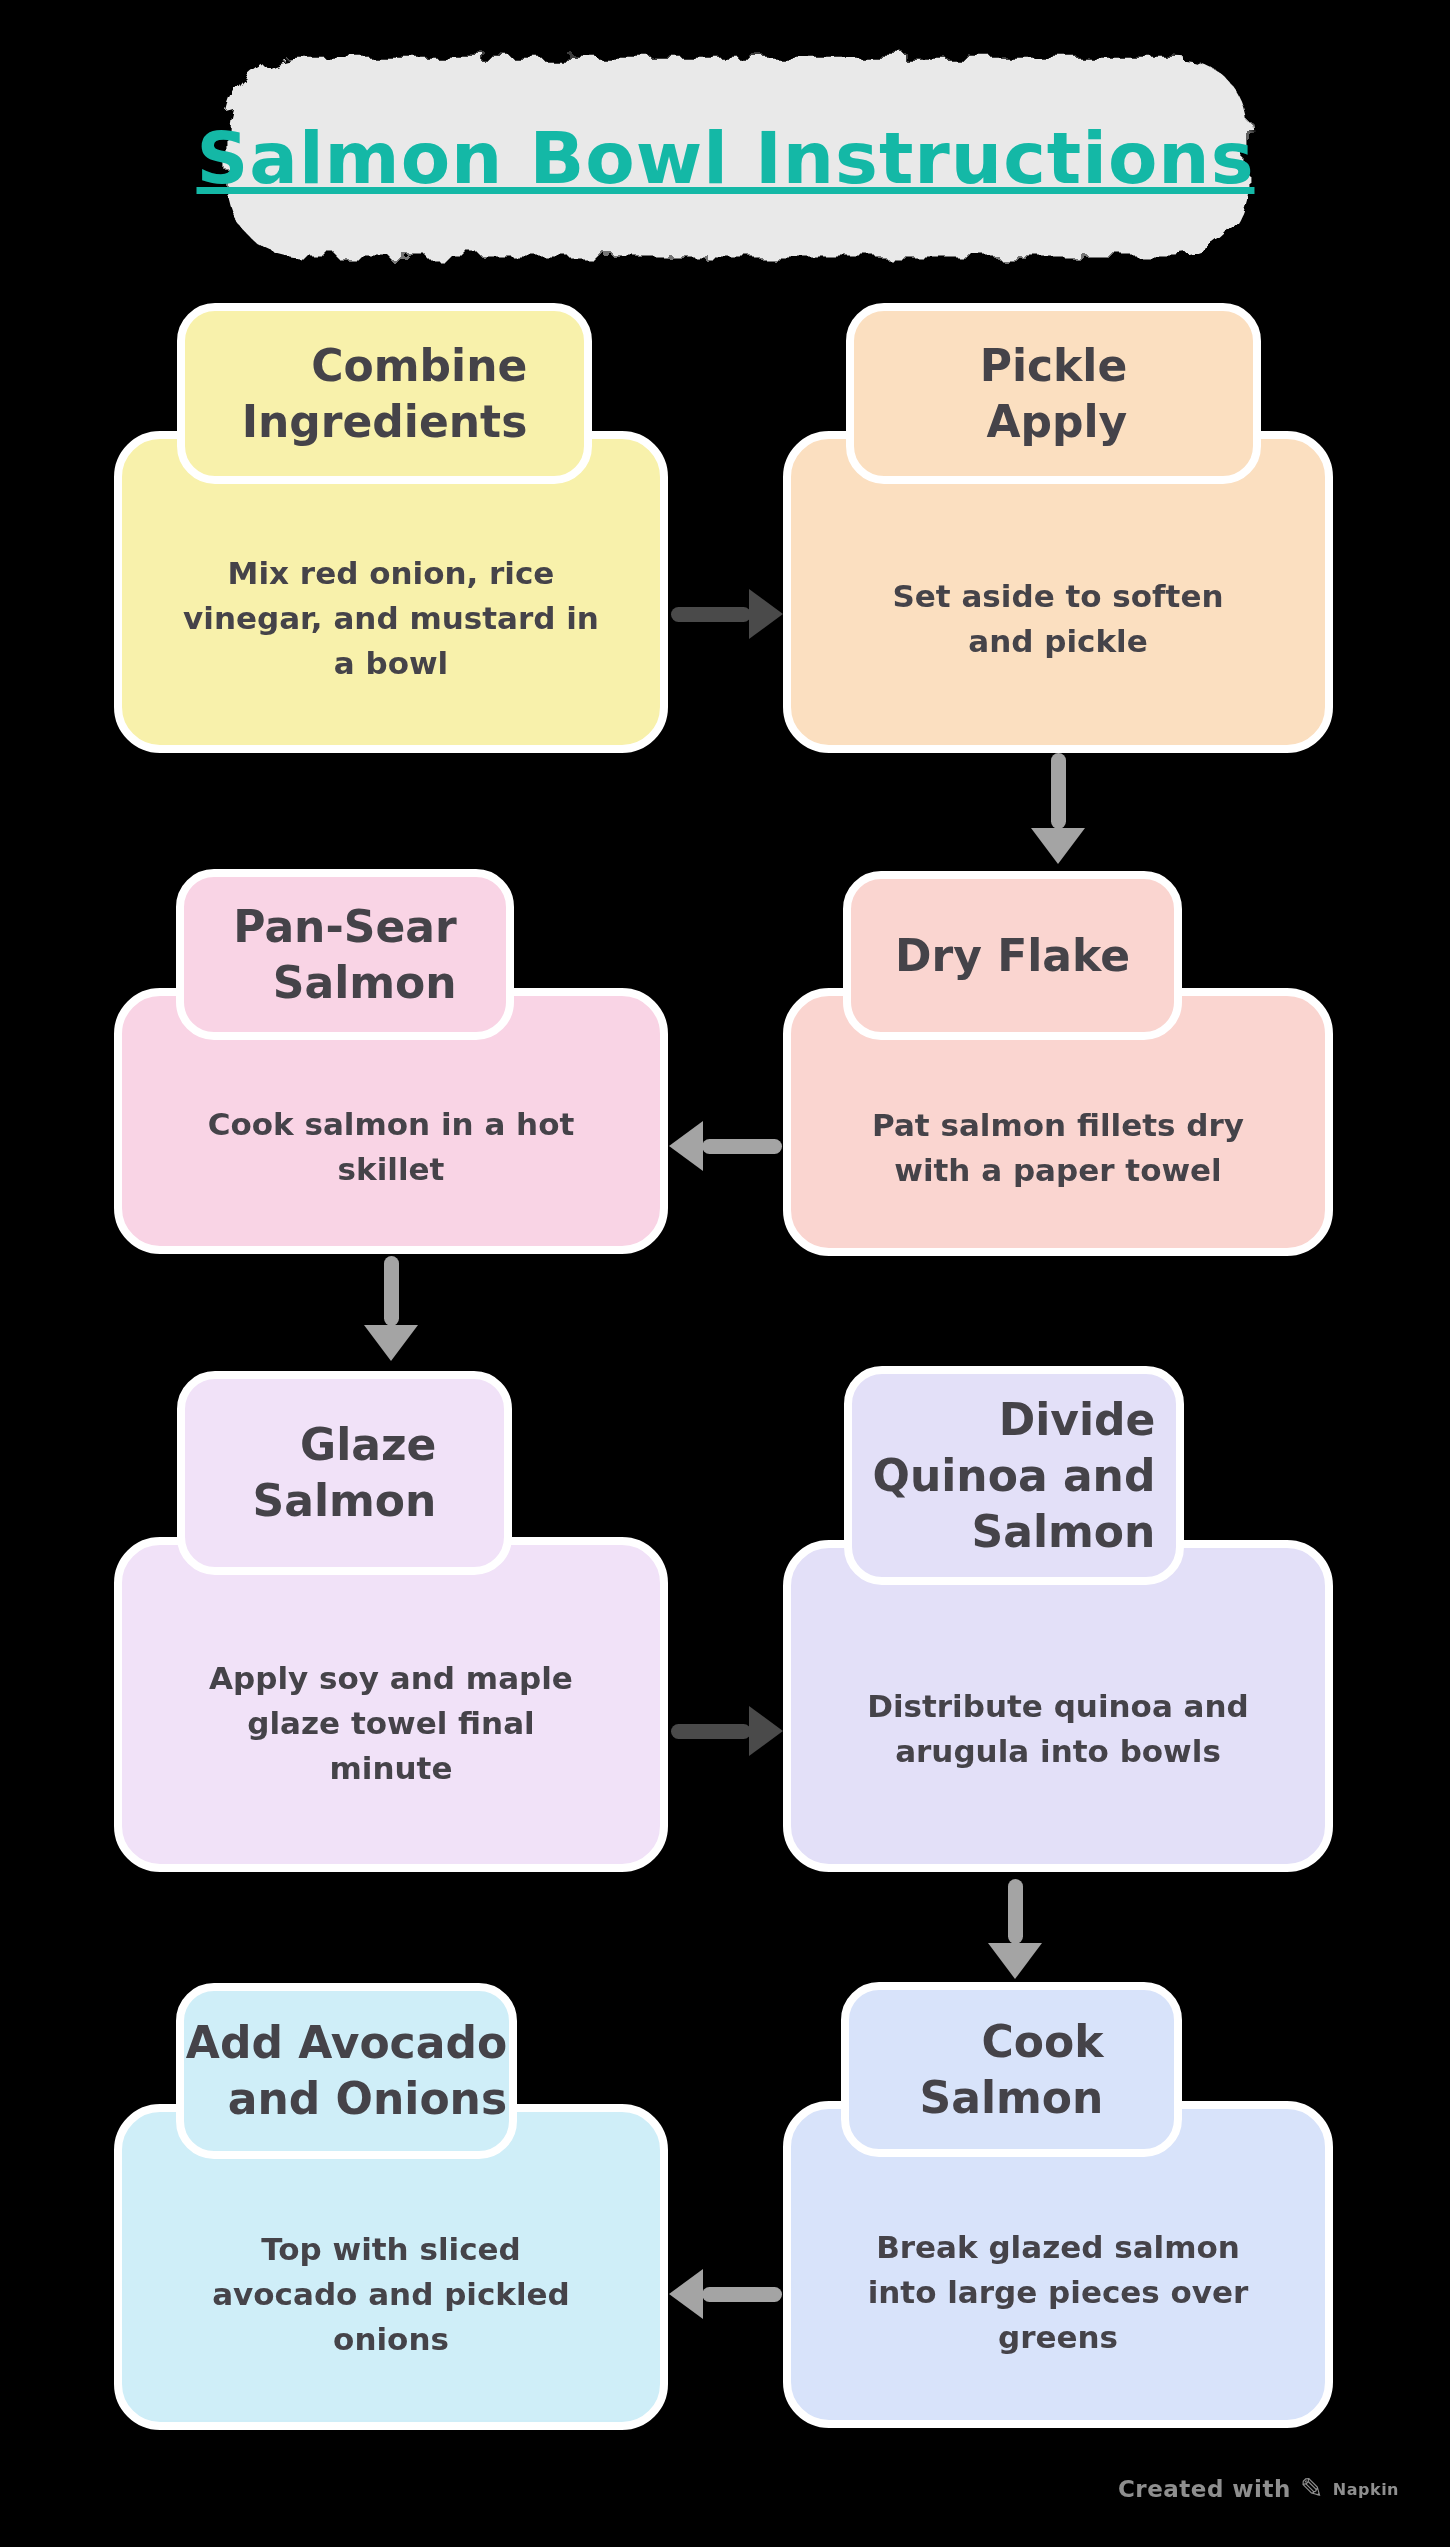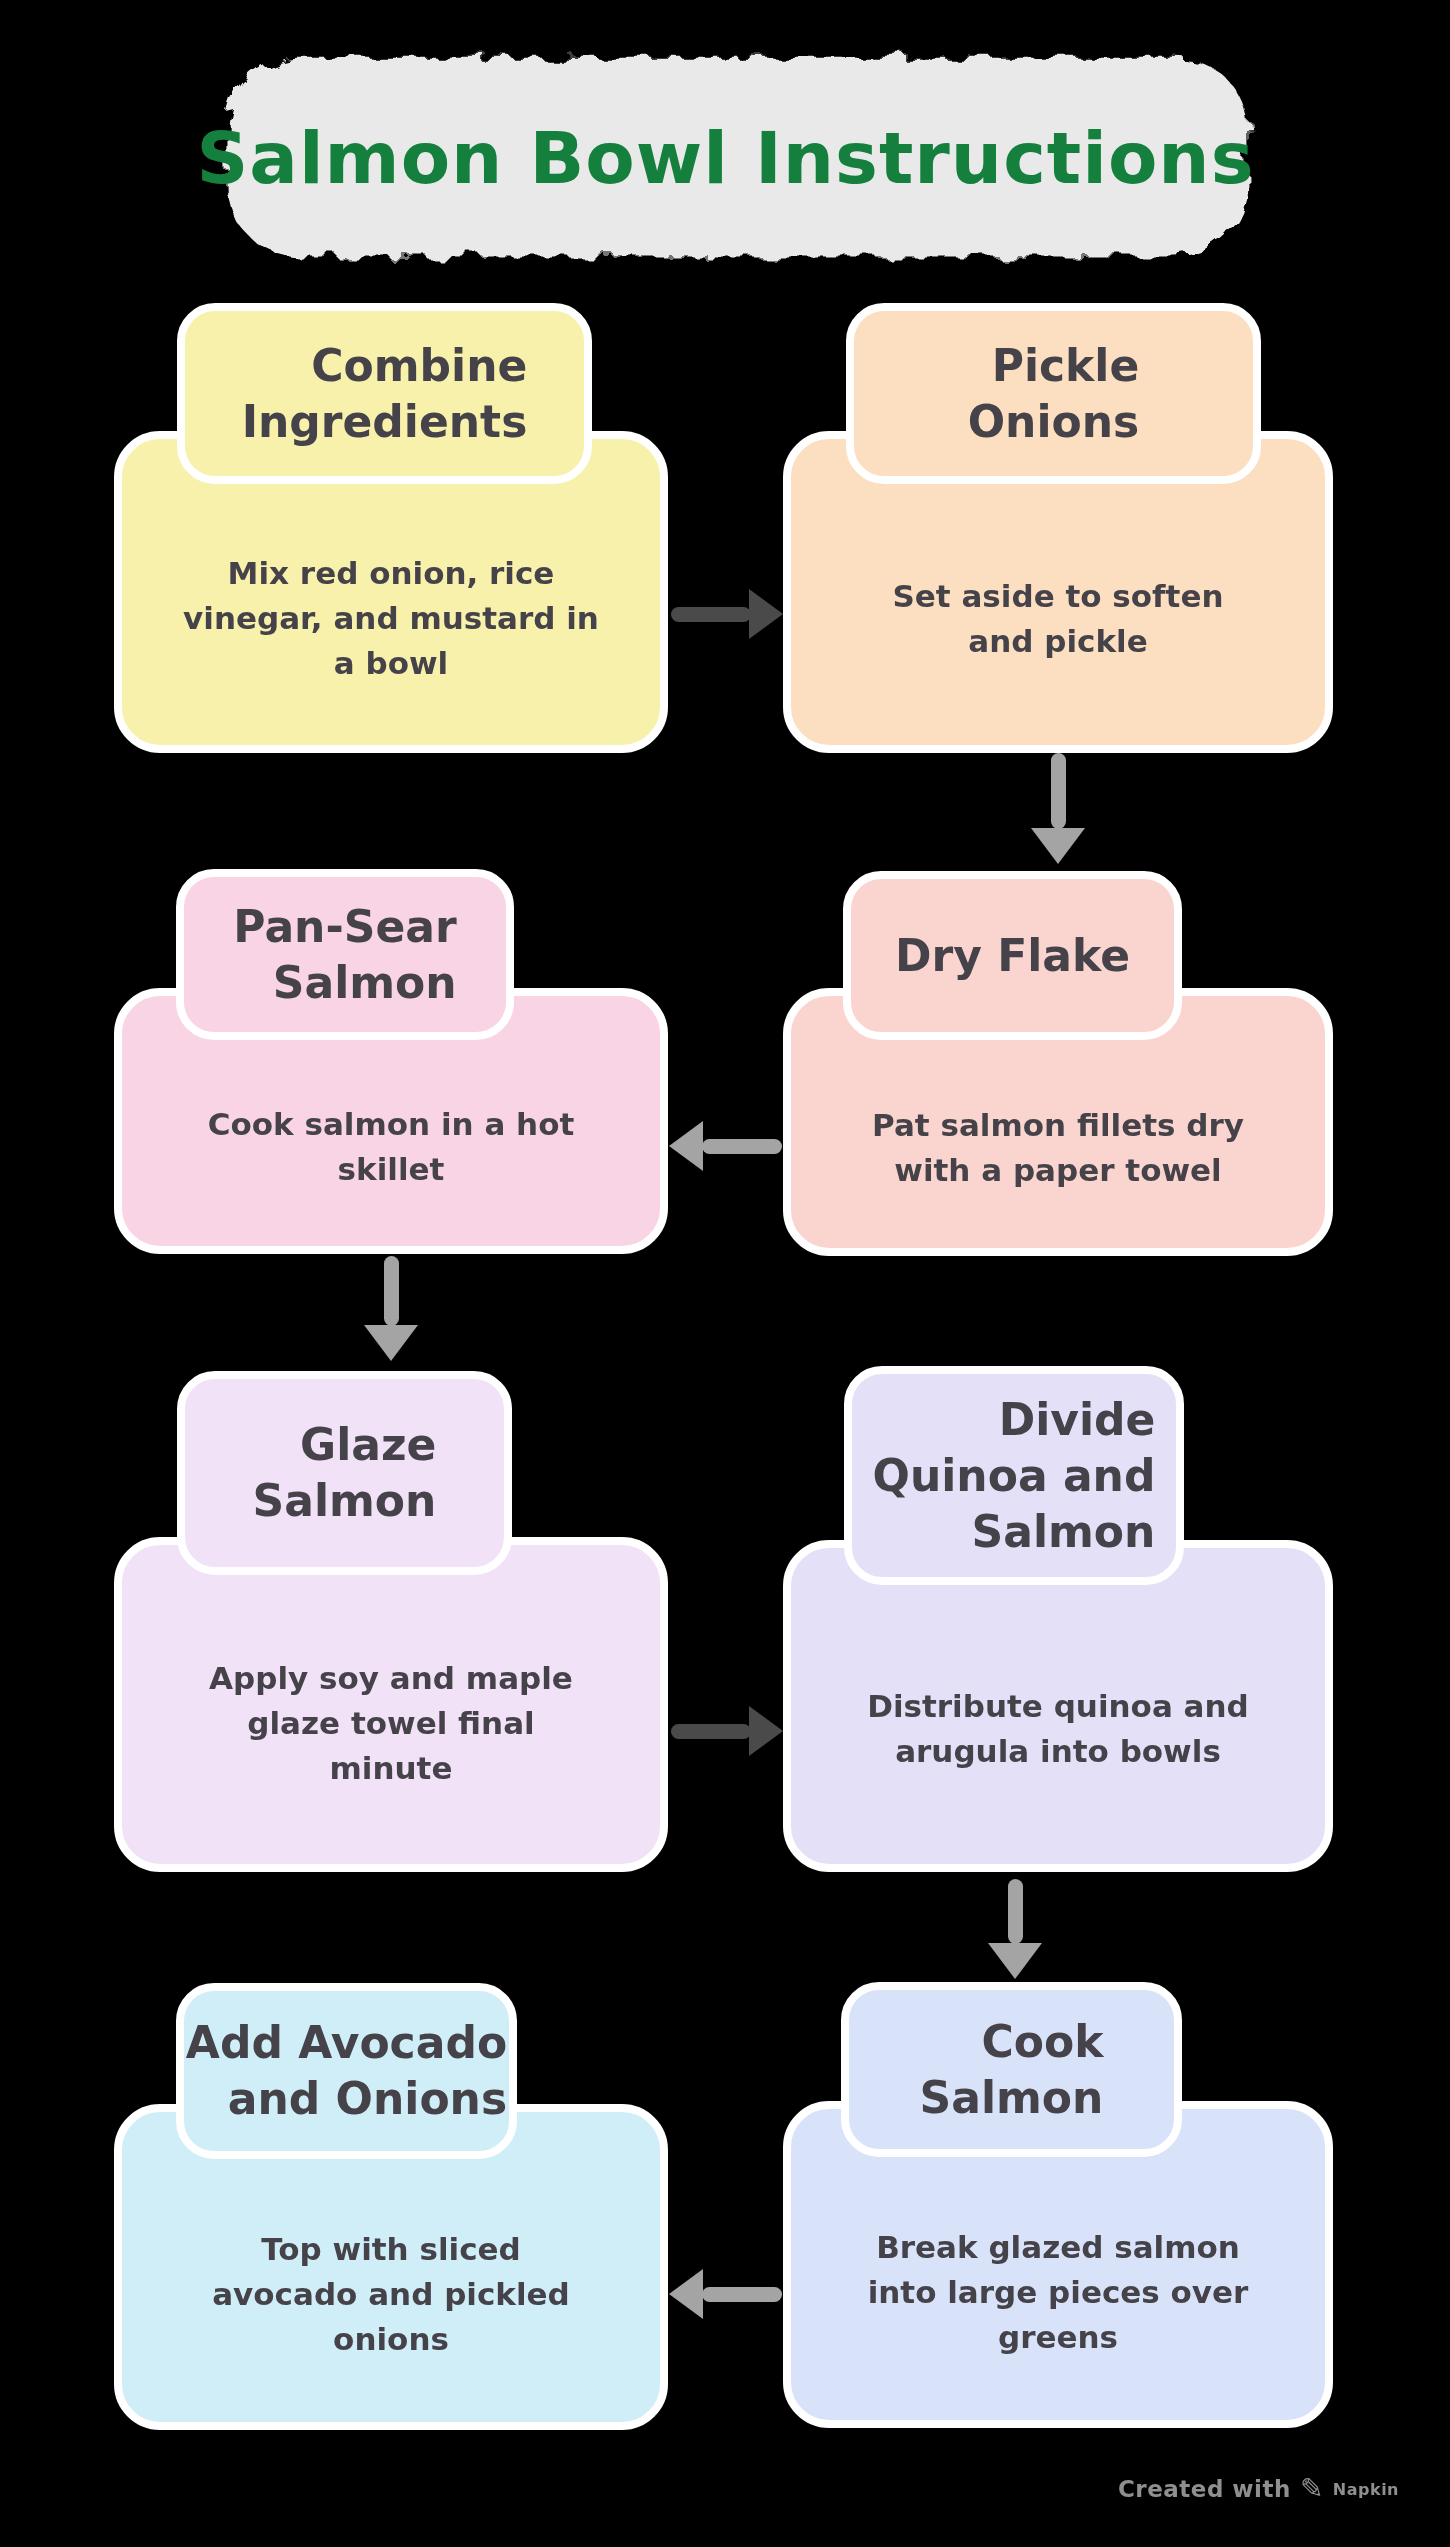--- a/index.html
+++ b/index.html
@@ -5,21 +5,21 @@
   html,body{margin:0;padding:0;background:#000;}
   #page{
     position:relative;width:1451px;height:2547px;background:#000;overflow:hidden;
     font-family:"DejaVu Sans","Liberation Sans",sans-serif;
   }
   
   #title-blob-svg{position:absolute;left:0;top:0;}
   #main-title{
     position:absolute;left:0;top:58px;width:1451px;height:199px;
     display:flex;align-items:center;justify-content:center;
-    font-size:72px;font-weight:bold;color:#15803d;letter-spacing:1px;
+    font-size:72px;font-weight:bold;color:#14b8a6;letter-spacing:1px;text-decoration:underline;
   }
   
   .node{position:absolute;left:0;top:0;}
   .node .body{
     position:absolute;box-sizing:border-box;
     left:var(--bx);top:var(--by);width:var(--bw);height:var(--bh);
     background:var(--fill);border:8px solid #fff;border-radius:46px;
   }
   .node .tab{
     position:absolute;box-sizing:border-box;
@@ -91,21 +91,21 @@
     </div>
     <div class="desc">Mix red onion, rice
 vinegar, and mustard in
 a bowl</div>
   </div>
 
   <div class="node" style="--tx: 846px; --ty: 303px; --tw: 415px; --th: 181px; --bx: 783px; --by: 431px; --bw: 550px; --bh: 322px; --fill: #fbdfc0;">
     <div class="body"></div>
     <div class="tab">
       <div class="tab-title">Pickle
-Onions</div>
+Apply</div>
     </div>
     <div class="desc">Set aside to soften
 and pickle</div>
   </div>
 
   <div class="node" style="--tx: 176px; --ty: 869px; --tw: 338px; --th: 171px; --bx: 114px; --by: 988px; --bw: 554px; --bh: 266px; --fill: #f9d4e5;">
     <div class="body"></div>
     <div class="tab">
       <div class="tab-title">Pan-Sear
 Salmon</div>

